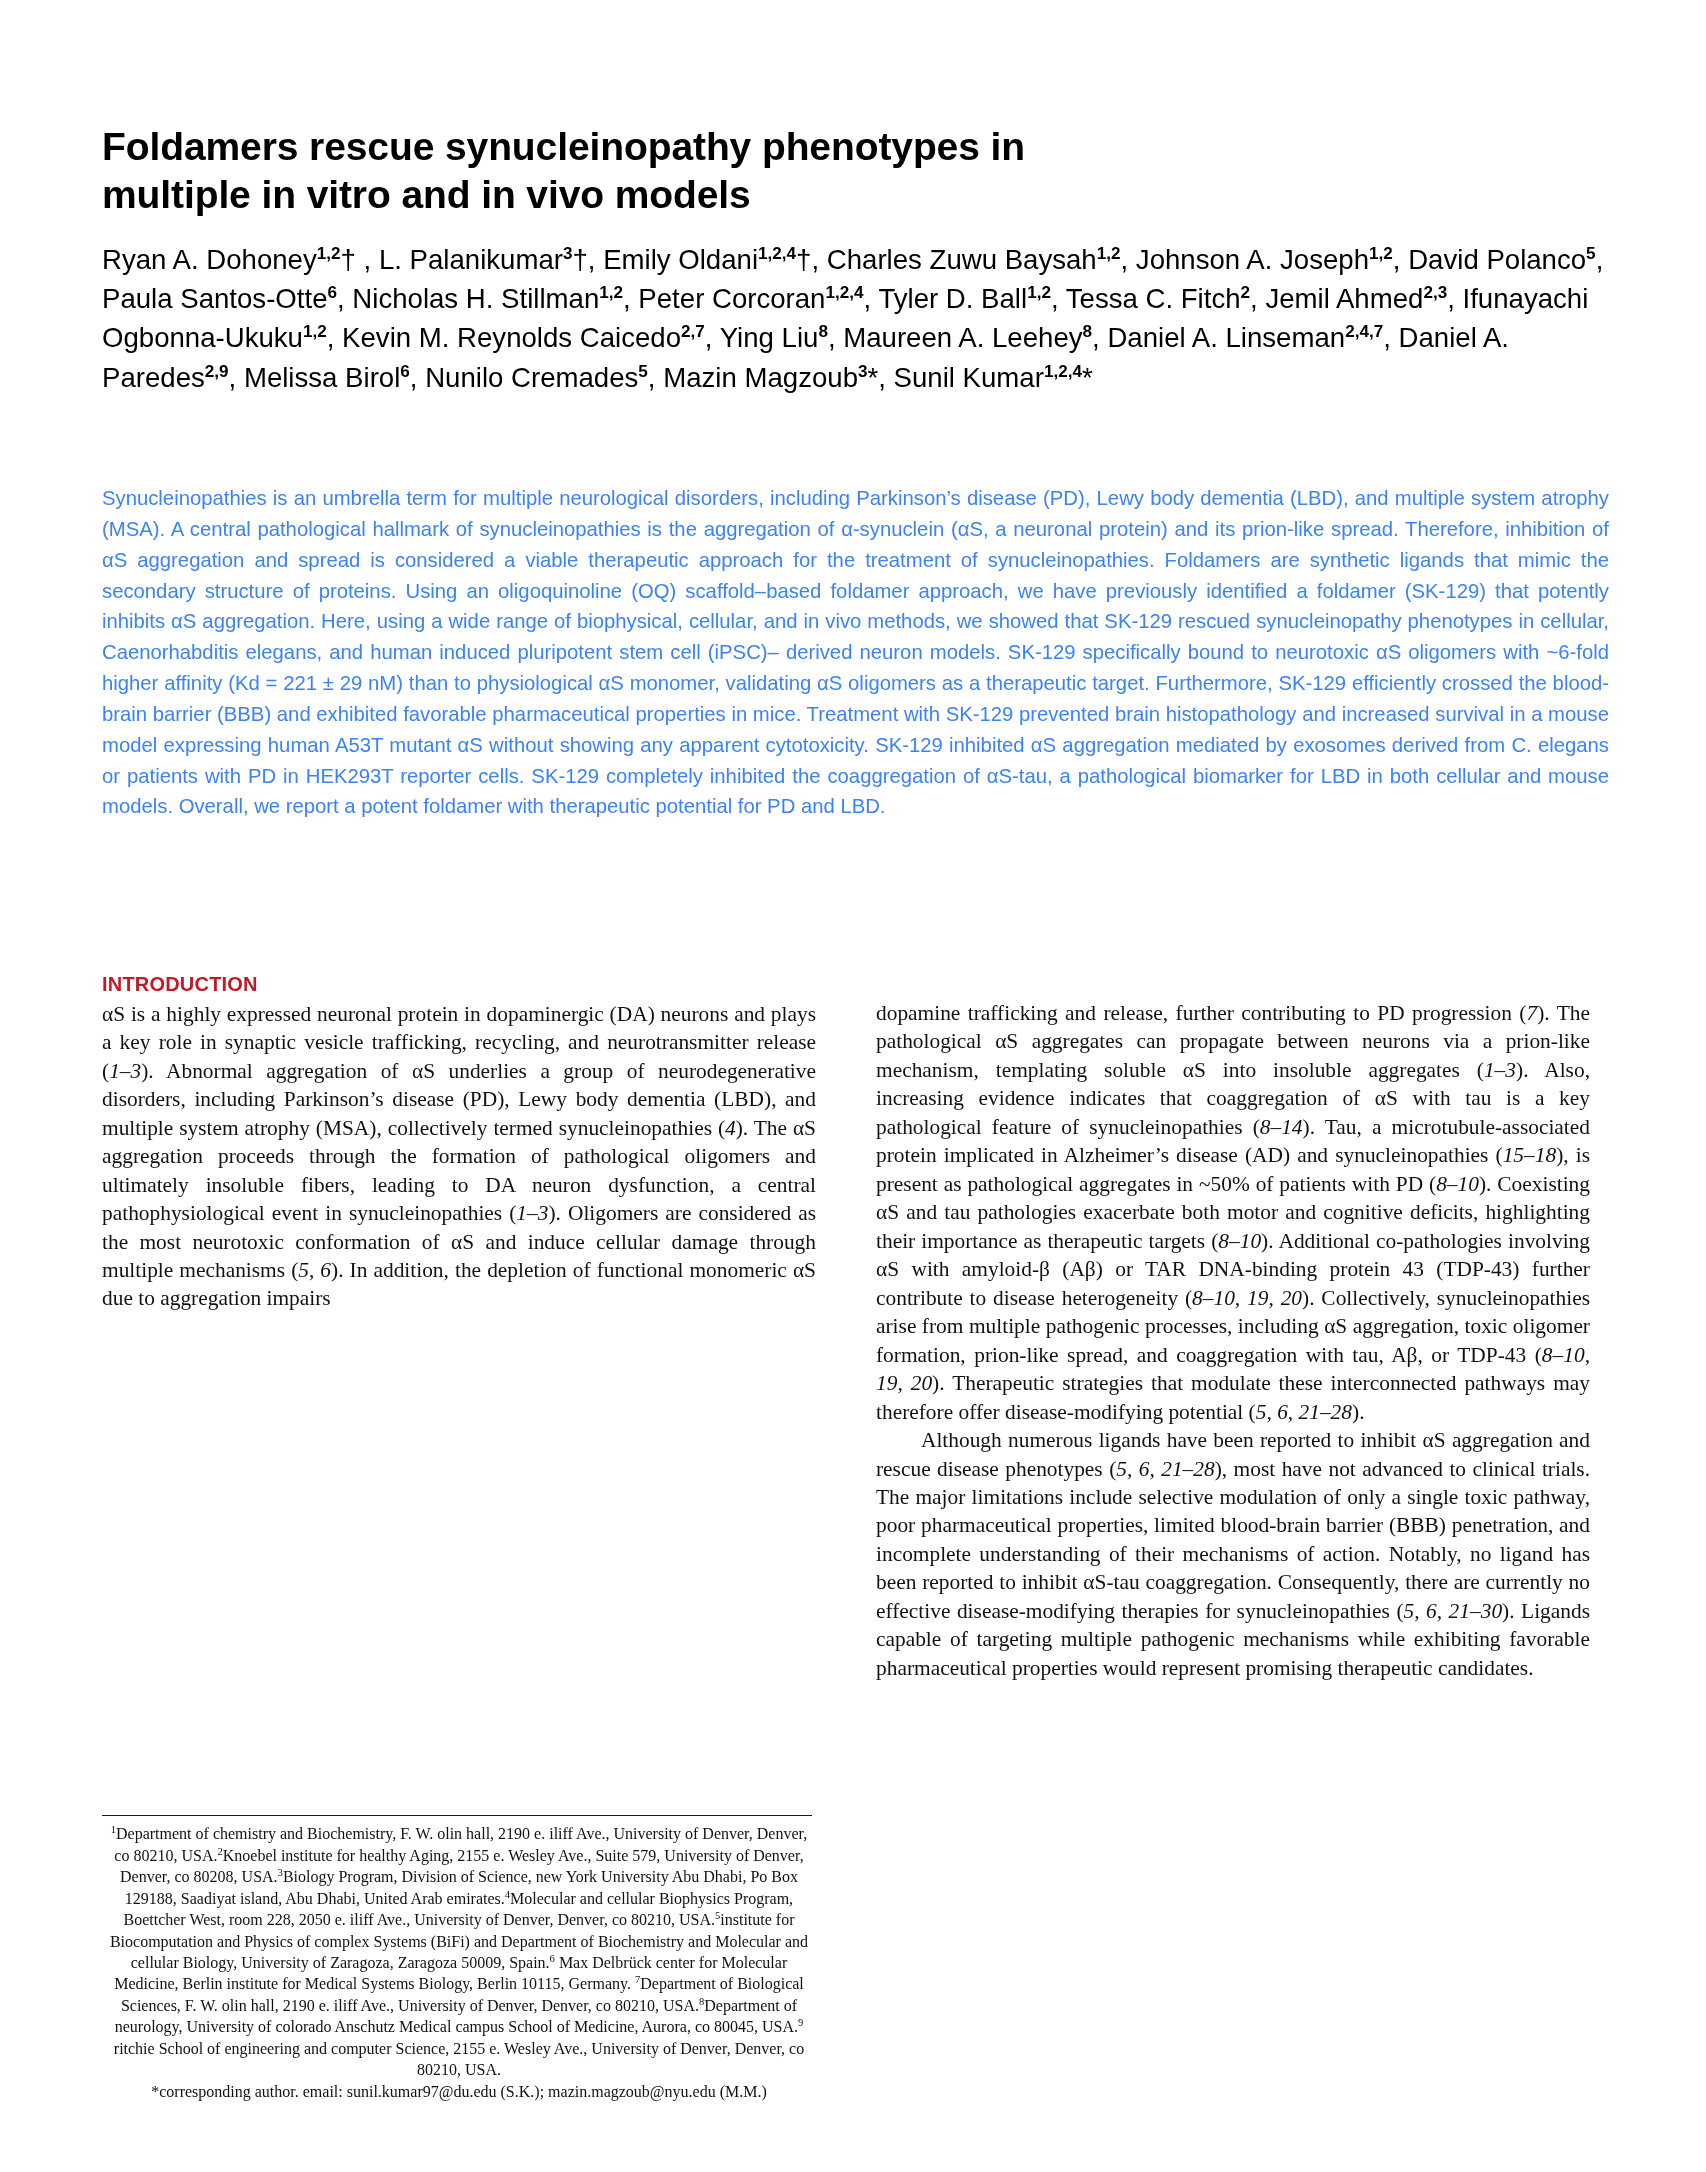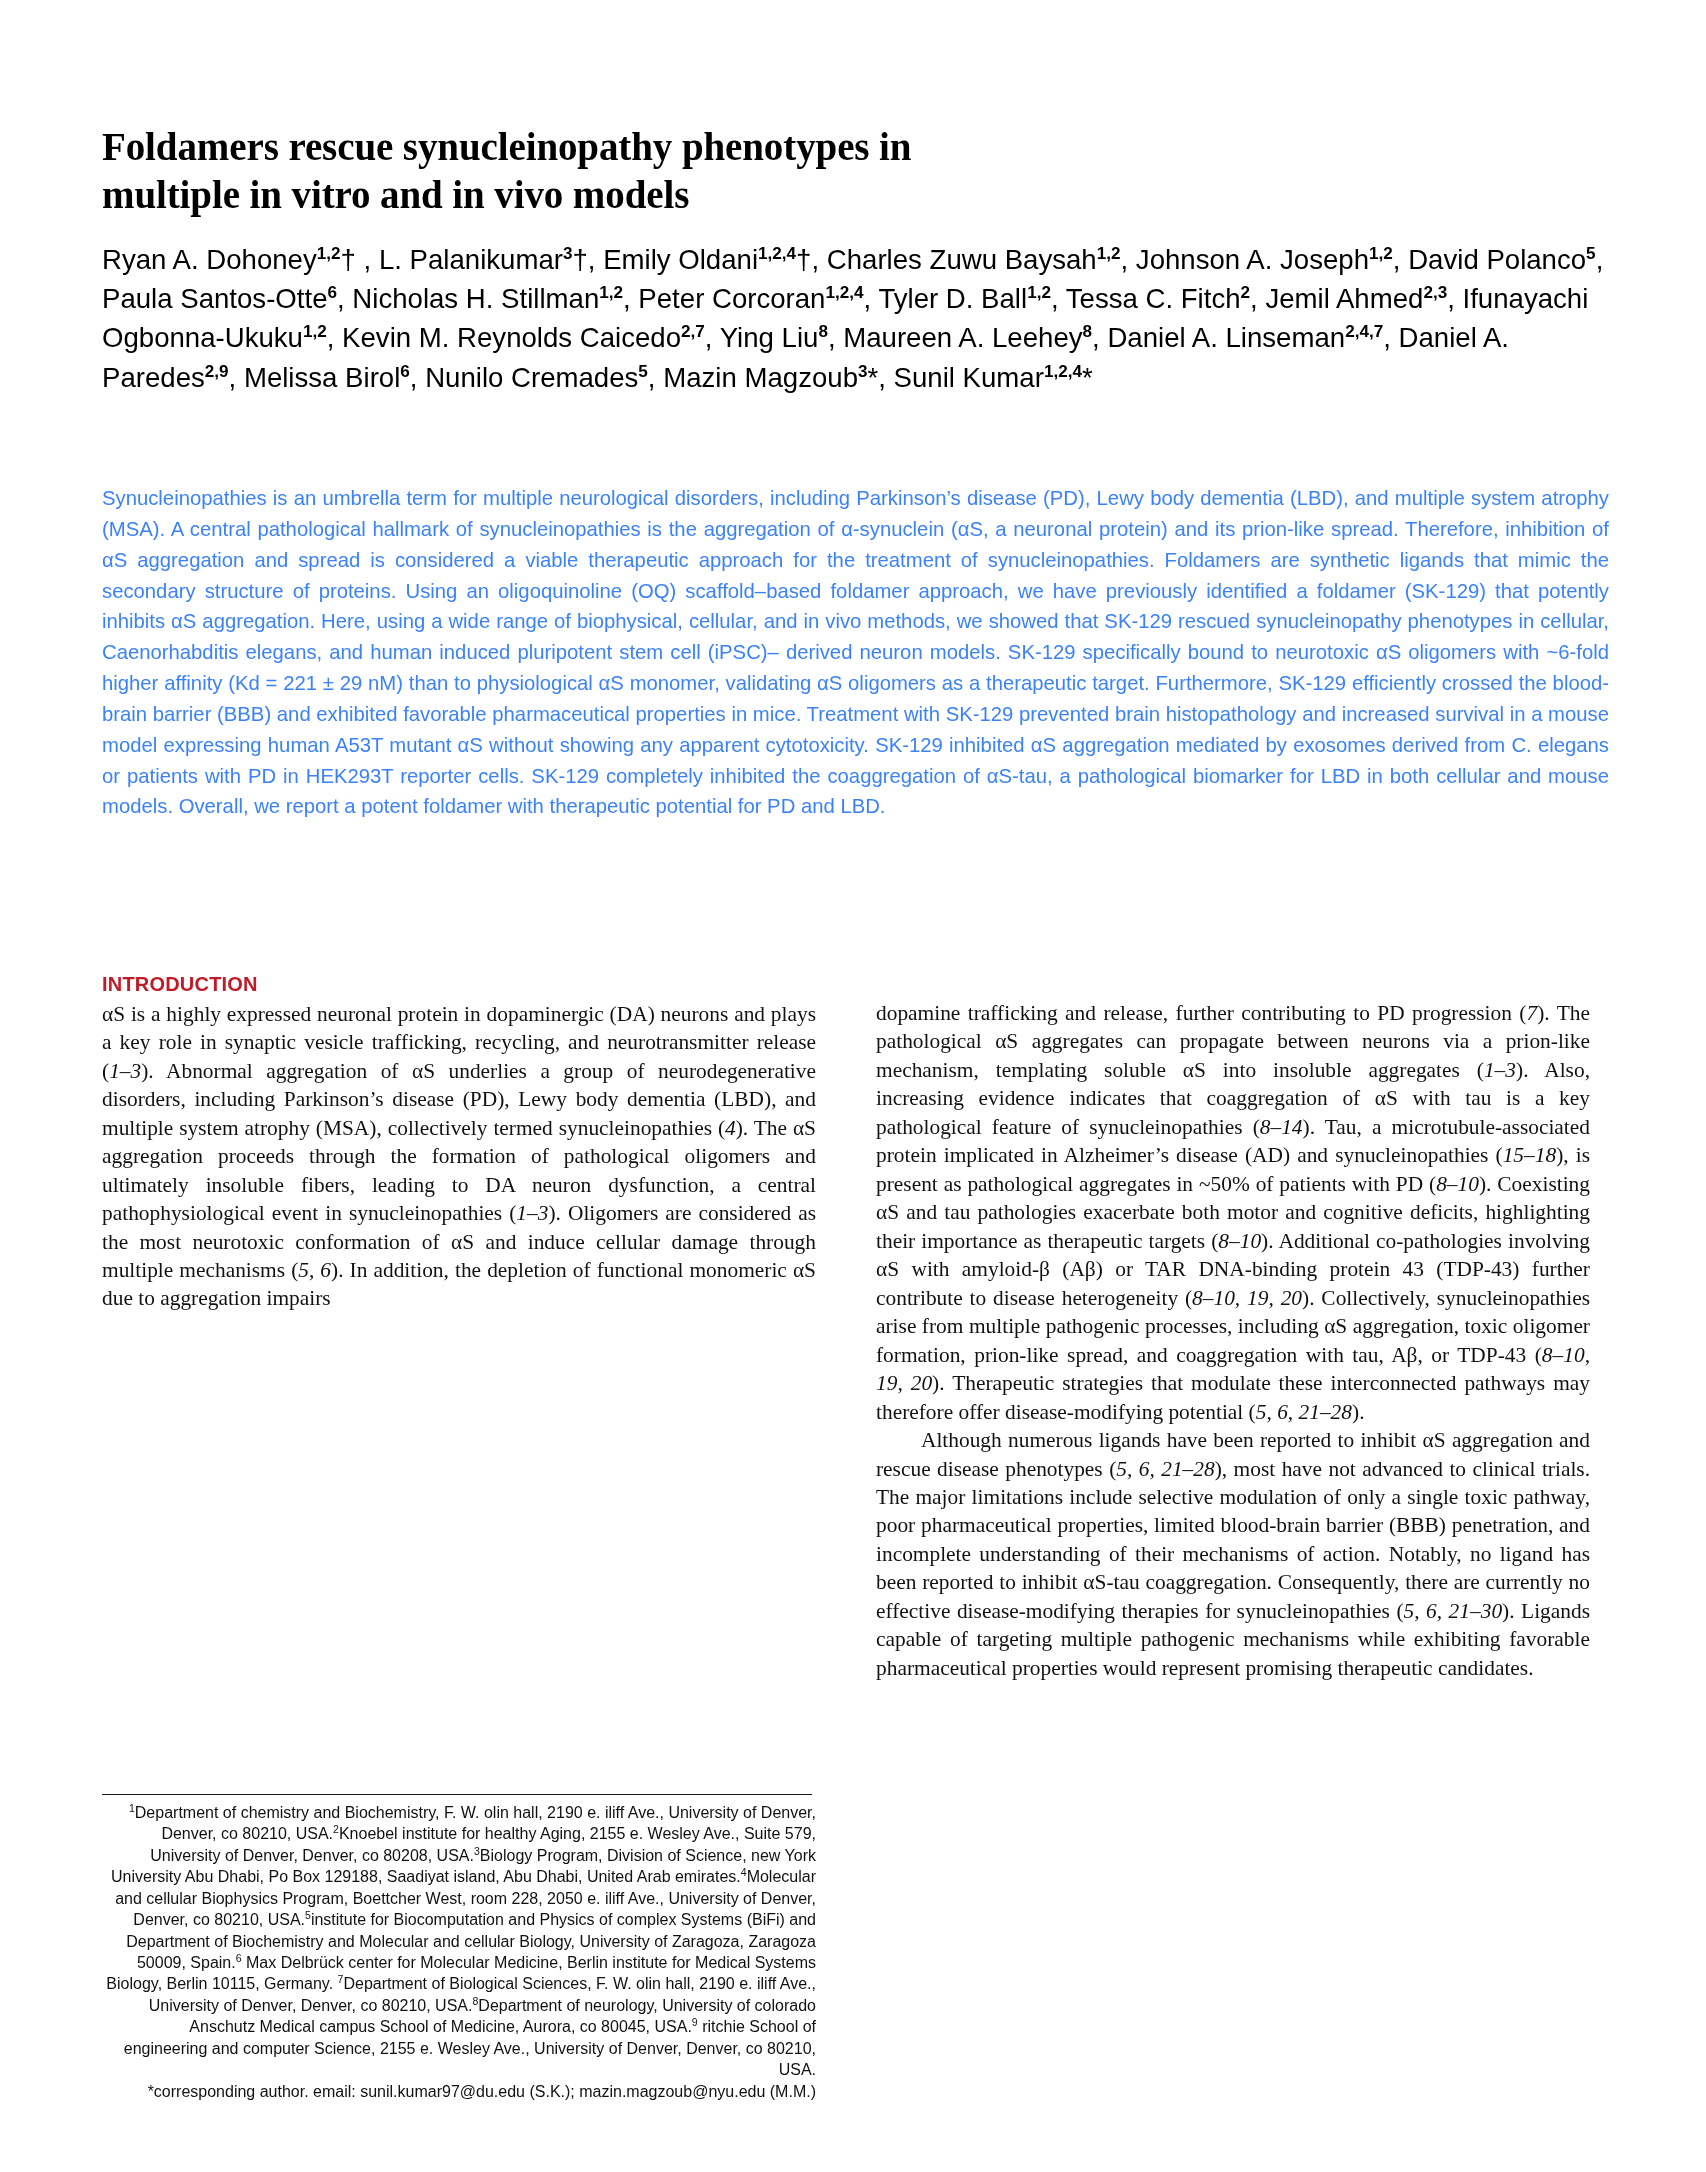--- a/index.html
+++ b/index.html
@@ -17,21 +17,21 @@
     overflow: hidden;
     font-family: "Liberation Sans", sans-serif;
   }
 
   
   .title {
     position: absolute;
     left: 102px;
     top: 97px;
     width: 1503px;
-    font-family: Liberation Serif, serif;
+    font-family: Liberation Sans, sans-serif;
     font-weight: bold;
     font-size: 39px;
     line-height: 1.22;
     color: #000000;
     letter-spacing: -0.1px;
   }
 
   
   .authors {
     position: absolute;
@@ -112,25 +112,25 @@
     bottom: 0px;
     width: 714px;
   }
   .footnote-rule {
     width: 710px;
     height: 0;
     border-top: 1.4px solid #1a1a1a;
     margin: 0 0 6.9px 0;
   }
   .footnote {
-    font-family: Liberation Sans, sans-serif;
+    font-family: Liberation Serif, serif;
     font-size: 16px;
     line-height: 1.34;
     color: #111111;
-    text-align: right;
+    text-align: center;
     margin: 0;
   }
   .footnote sup {
     font-size: 0.66em;
     vertical-align: super;
     line-height: 0;
   }
 </style>
 </head>
 <body>

